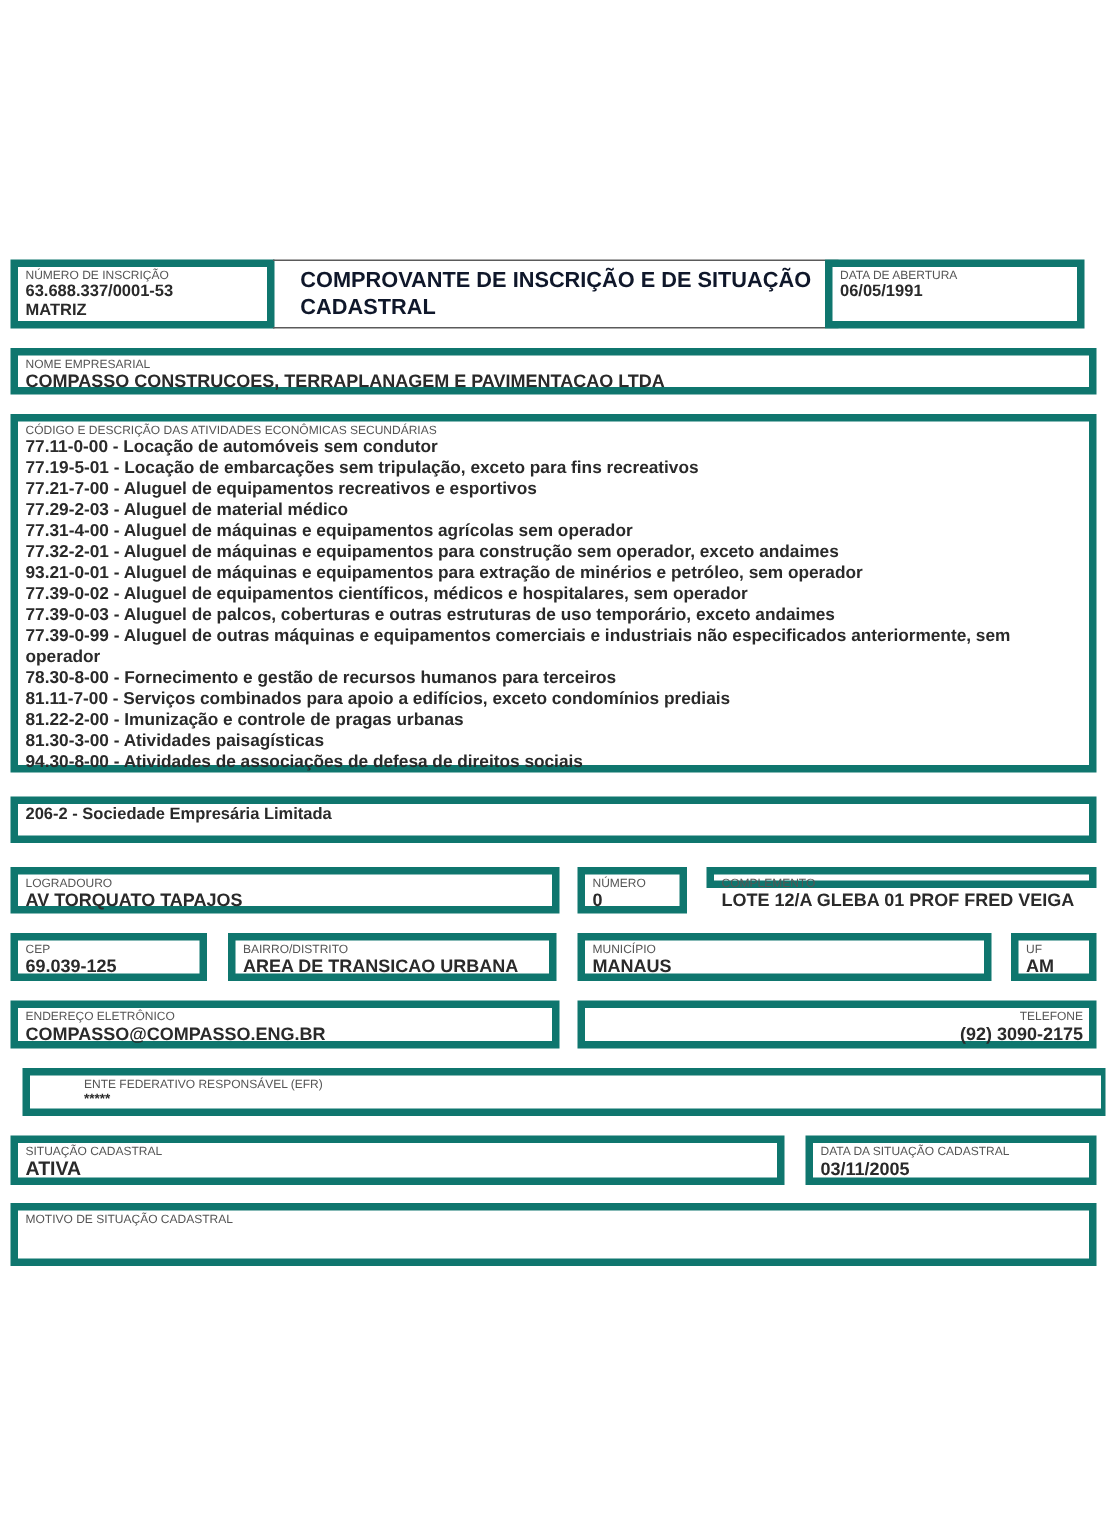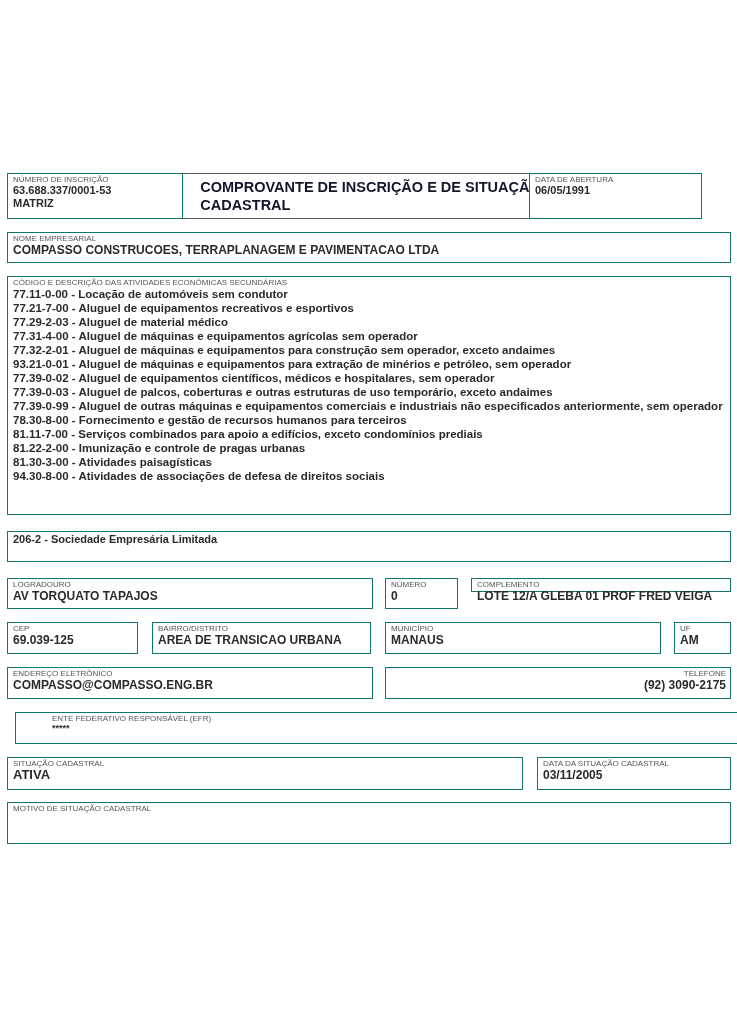--- a/index.html
+++ b/index.html
@@ -2,21 +2,21 @@
 <html><head>
   <meta charset="utf-8">
   <style>
     html, body { margin: 0; padding: 0; background: #ffffff; }
     body {
       width: 737px; height: 1024px; position: relative; overflow: hidden;
       font-family: "Liberation Sans", sans-serif; color: #2a2a2a;
     }
     .box {
       position: absolute; box-sizing: border-box;
-      border: 1px solid #0f766e;
+      border: 5px solid #0f766e;
       background: #ffffff;
       padding: 1px 4px 0 5px;
     }
     .lbl {
       display: block; font-size: 8px; line-height: 9px; color: #555;
       text-transform: uppercase; letter-spacing: 0; white-space: nowrap;
     }
     .val {
       display: block; font-size: 12px; line-height: 14px; font-weight: bold; color: #2a2a2a;
       white-space: nowrap;
@@ -41,34 +41,35 @@
   <span class="lbl">NÚMERO DE INSCRIÇÃO</span>
   <span class="val small">63.688.337/0001-53</span>
   <span class="val small">MATRIZ</span>
 </div>
 <div class="title" style="left:182px; top:173px; width:377px; height:46px;">
   <div>
     <div>COMPROVANTE DE INSCRIÇÃO E DE SITUAÇÃO</div>
     <div>CADASTRAL</div>
   </div>
 </div>
-<div class="box" style="left:529px; top:173px; width:173px; height:46px;">
+<div class="box" style="left:550px; top:173px; width:173px; height:46px;">
   <span class="lbl">DATA DE ABERTURA</span>
   <span class="val small">06/05/1991</span>
 </div>
 
 <div class="box" style="left:7px; top:232px; width:724px; height:31px;">
   <span class="lbl">NOME EMPRESARIAL</span>
   <span class="val">COMPASSO CONSTRUCOES, TERRAPLANAGEM E PAVIMENTACAO LTDA</span>
 </div>
 
 <div class="box" style="left:7px; top:276px; width:724px; height:239px;">
   <span class="lbl">CÓDIGO E DESCRIÇÃO DAS ATIVIDADES ECONÔMICAS SECUNDÁRIAS</span>
   <ul class="acts">
     <li>77.11-0-00 - Locação de automóveis sem condutor</li>
+    <li>77.19-5-01 - Locação de embarcações sem tripulação, exceto para fins recreativos</li>
     <li>77.21-7-00 - Aluguel de equipamentos recreativos e esportivos</li>
     <li>77.29-2-03 - Aluguel de material médico</li>
     <li>77.31-4-00 - Aluguel de máquinas e equipamentos agrícolas sem operador</li>
     <li>77.32-2-01 - Aluguel de máquinas e equipamentos para construção sem operador, exceto andaimes</li>
     <li>93.21-0-01 - Aluguel de máquinas e equipamentos para extração de minérios e petróleo, sem operador</li>
     <li>77.39-0-02 - Aluguel de equipamentos científicos, médicos e hospitalares, sem operador</li>
     <li>77.39-0-03 - Aluguel de palcos, coberturas e outras estruturas de uso temporário, exceto andaimes</li>
     <li>77.39-0-99 - Aluguel de outras máquinas e equipamentos comerciais e industriais não especificados anteriormente, sem operador</li>
     <li>78.30-8-00 - Fornecimento e gestão de recursos humanos para terceiros</li>
     <li>81.11-7-00 - Serviços combinados para apoio a edifícios, exceto condomínios prediais</li>

